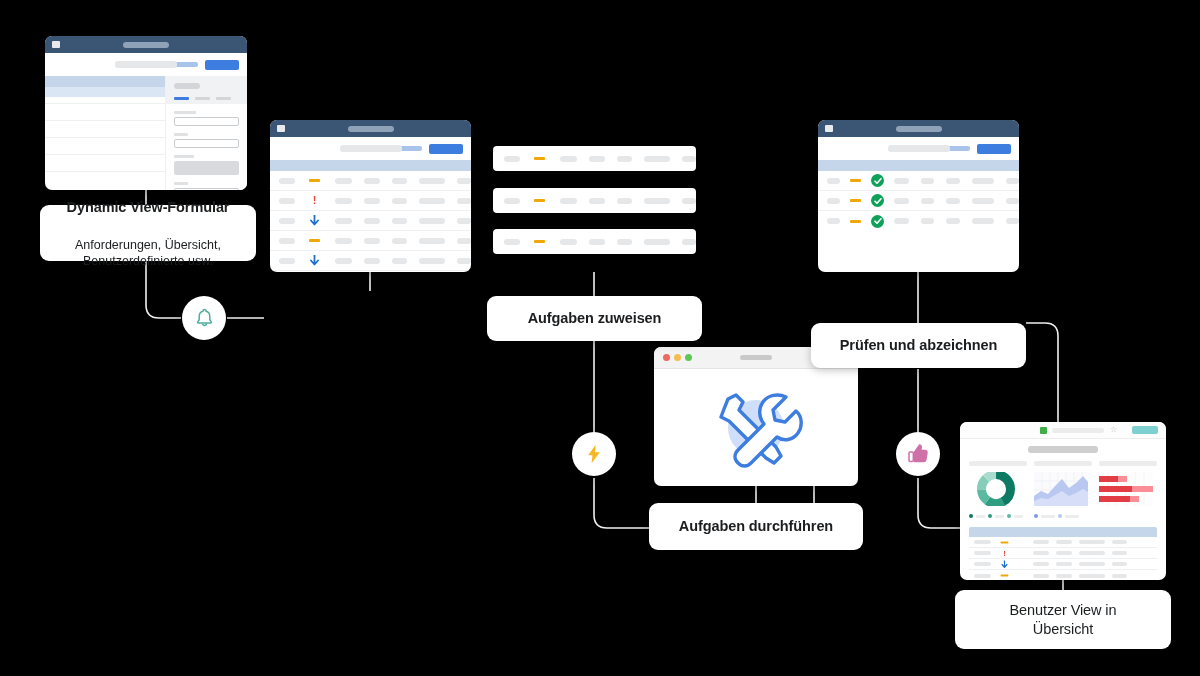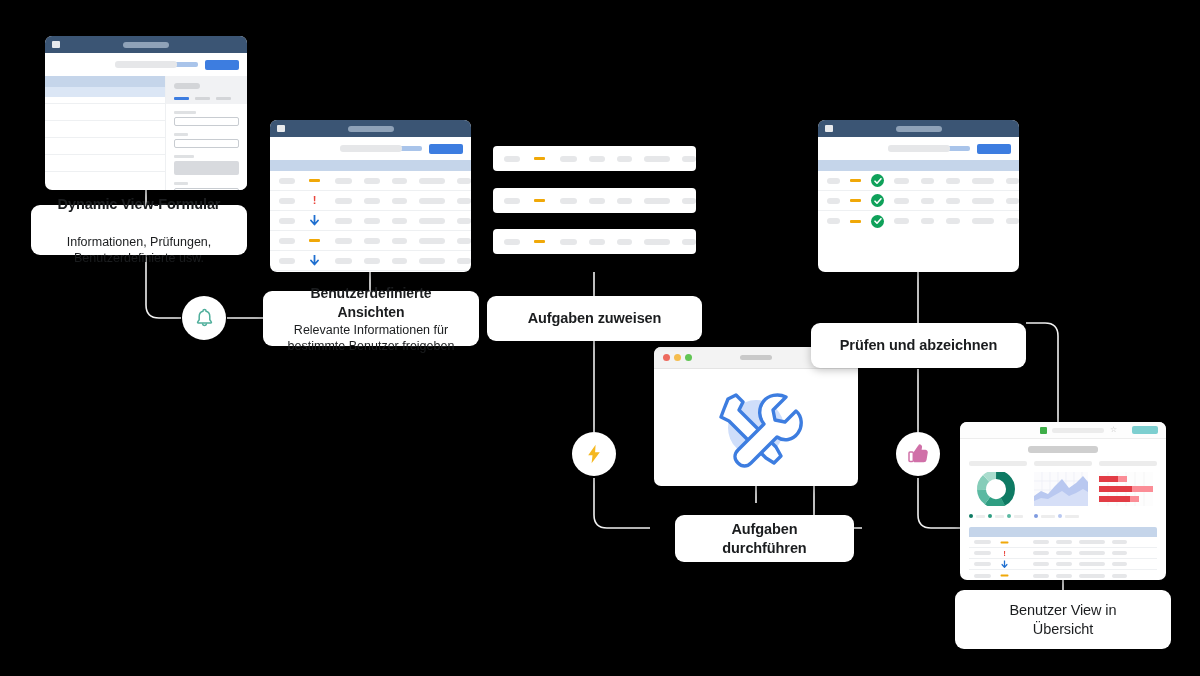--- a/index.html
+++ b/index.html
@@ -548,45 +548,38 @@
     </svg>
   </div>
 
   <div class="badge" style="left:896px; top:432px;">
     <svg width="21" height="20" viewBox="0 0 21 20">
       <path d="M6.4 8.3 11 1.6c.3-.5 1-.6 1.5-.3.6.4.9 1.1.8 1.8l-.6 3.5h4.6c1.1 0 1.9 1 1.7 2.1l-1.2 7.1c-.2 1-1 1.7-2 1.7H6.4z" fill="#d070a8" stroke="#d070a8" stroke-width="1.5" stroke-linejoin="round"></path>
       <rect x="1" y="8" width="4.3" height="9.5" rx="1" fill="#fff" stroke="#d070a8" stroke-width="1.5"></rect>
     </svg>
   </div>
 
-  <div class="label" style="left:31px; top:205px; width:216px; height:50px;gap:20px;">
+  <div class="label" style="left:40px; top:205px; width:216px; height:56px;gap:20px;">
     <div class="t">Dynamic View-Formular</div>
     <div class="s label-multiline">
-        <span style="display:block">Informationen, Prüfungen,</span>
+        <span style="display:block">Anforderungen, Übersicht,</span>
         <span style="display:block">Benutzerdefinierte usw.</span>
       </div>
   </div>
 
-  <div class="label" style="left:263px; top:291px; width:216px; height:55px;">
-    <div class="t" style="font-size:14px;">Benutzerdefinierte Ansichten</div>
-    <div class="s label-multiline">
-        <span style="display:block">Relevante Informationen für</span>
-        <span style="display:block">bestimmte Benutzer freigeben</span>
-      </div>
-  </div>
 
   <div class="label" style="left:487px; top:296px; width:215px; height:45px;">
     <div class="t">Aufgaben zuweisen</div>
   </div>
 
   <div class="label" style="left:811px; top:323px; width:215px; height:45px;">
     <div class="t">Prüfen und abzeichnen</div>
   </div>
 
-  <div class="label" style="left:675px; top:503px; width:179px; height:47px;margin-top:12px;">
+  <div class="label" style="left:649px; top:503px; width:214px; height:47px;">
     <div class="t">Aufgaben durchführen</div>
   </div>
 
   <div class="label" style="left:955px; top:590px; width:216px; height:59px;">
     <div class="t label-multiline" style="font-weight:normal;">
         <span style="display:block">Benutzer View in</span>
         <span style="display:block">Übersicht</span>
       </div>
   </div>
 

